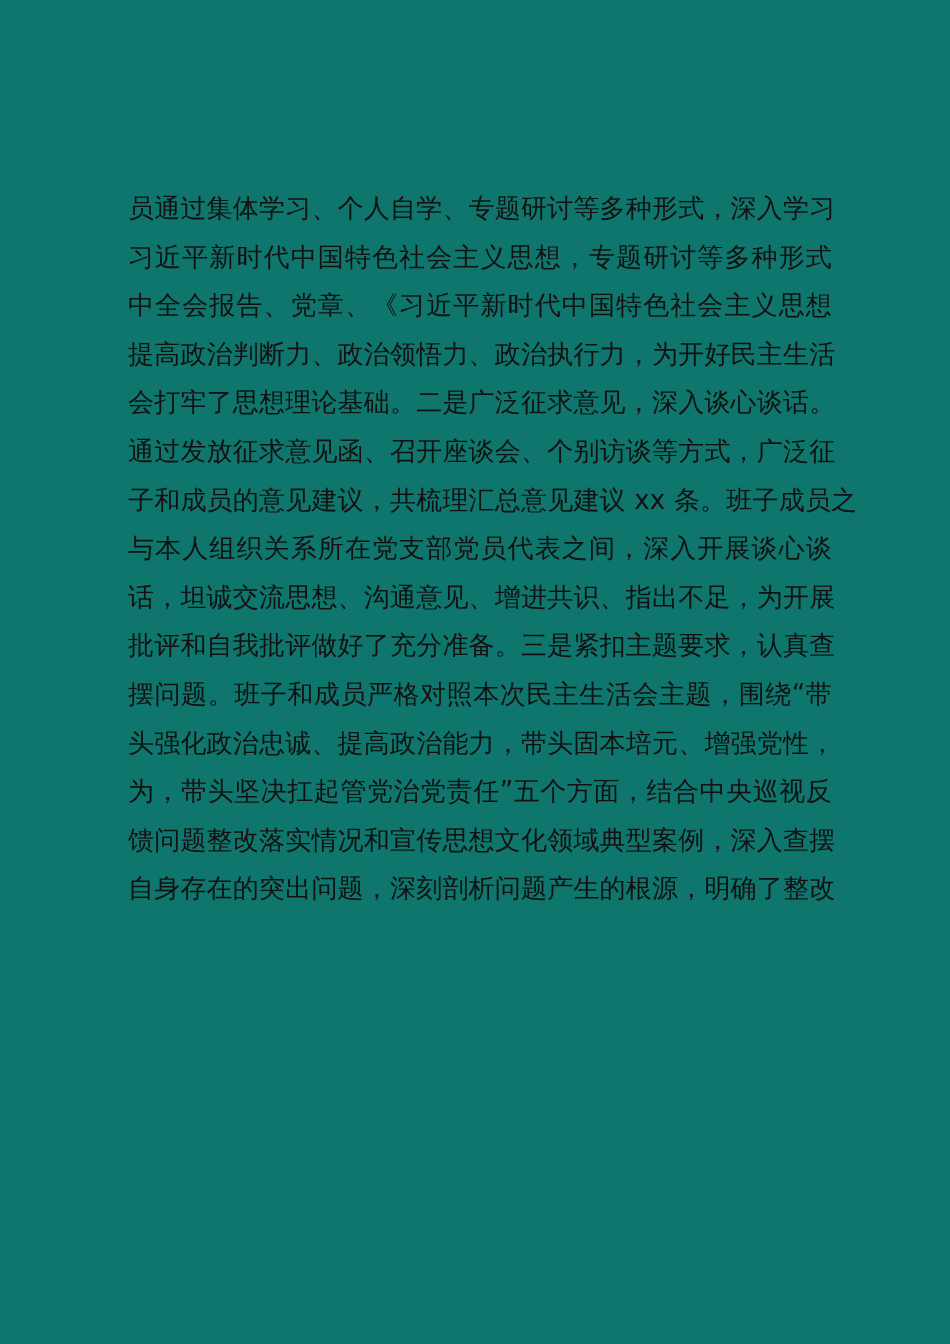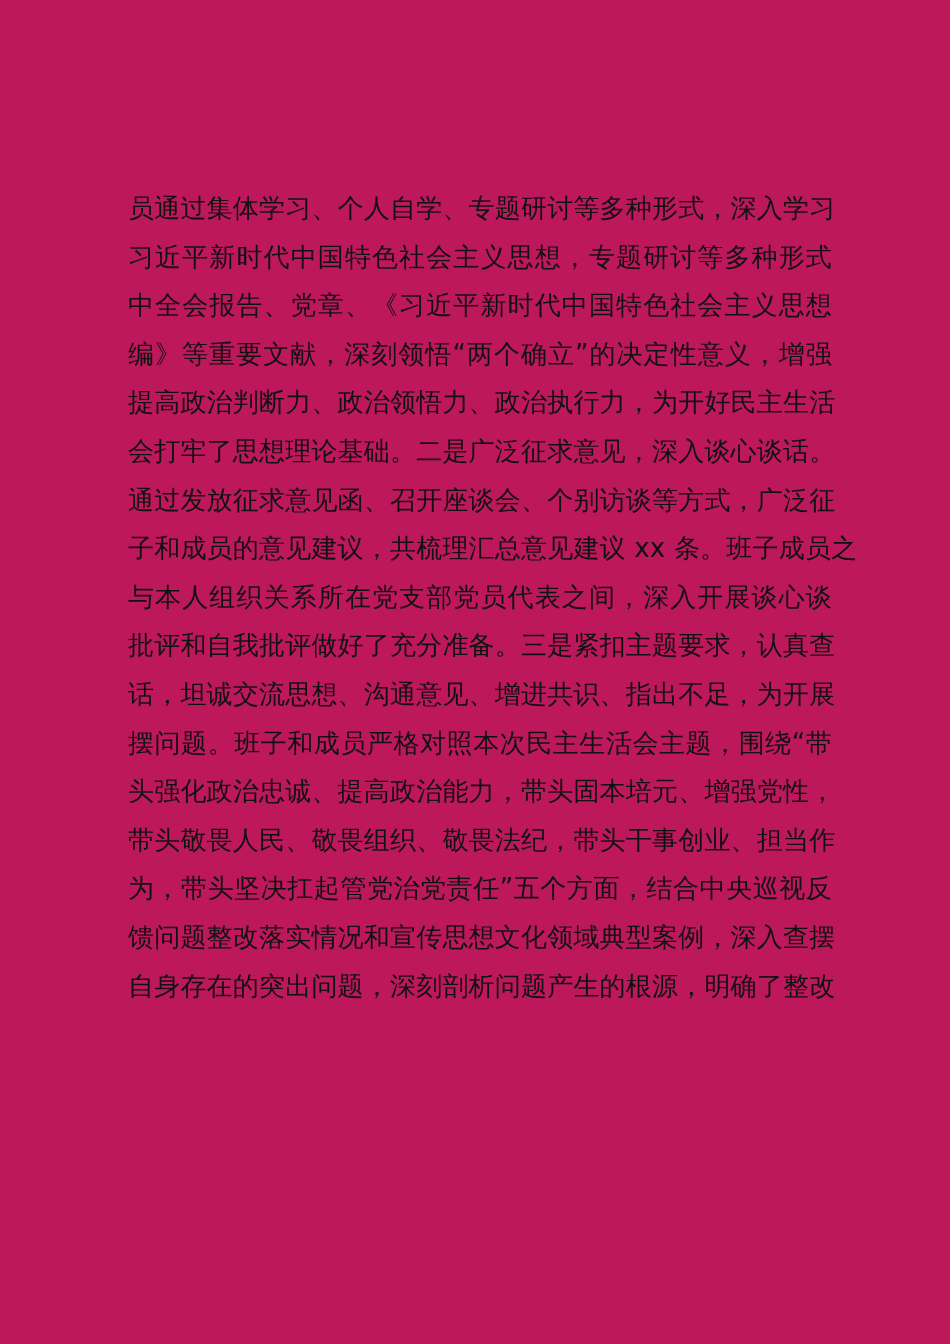--- a/index.html
+++ b/index.html
@@ -12,21 +12,21 @@
       height: 1344px;
       position: relative;
       overflow: hidden;
     }
     .page {
       position: absolute;
       left: 0;
       top: 0;
       width: 950px;
       height: 1344px;
-      background: #be185d;
+      background: #0f766e;
     }
     .body-text {
       position: absolute;
       left: 128px;
       top: 184px;
       width: 704px;
       font-family: "DejaVu Sans", "Liberation Sans", sans-serif;
       font-size: 26px;
       color: #111111;
     }
@@ -41,28 +41,26 @@
     }
   </style>
 </head>
 <body>
 
 <div class="page">
   <div class="body-text">
     <span class="line">员通过集体学习、个人自学、专题研讨等多种形式，深入学习</span>
     <span class="line">习近平新时代中国特色社会主义思想，专题研讨等多种形式</span>
     <span class="line">中全会报告、党章、《习近平新时代中国特色社会主义思想</span>
-    <span class="line">编》等重要文献，深刻领悟“两个确立”的决定性意义，增强</span>
     <span class="line">提高政治判断力、政治领悟力、政治执行力，为开好民主生活</span>
     <span class="line">会打牢了思想理论基础。二是广泛征求意见，深入谈心谈话。</span>
     <span class="line">通过发放征求意见函、召开座谈会、个别访谈等方式，广泛征</span>
     <span class="line">子和成员的意见建议，共梳理汇总意见建议 xx 条。班子成员之</span>
     <span class="line">与本人组织关系所在党支部党员代表之间，深入开展谈心谈</span>
+    <span class="line">话，坦诚交流思想、沟通意见、增进共识、指出不足，为开展</span>
     <span class="line">批评和自我批评做好了充分准备。三是紧扣主题要求，认真查</span>
-    <span class="line">话，坦诚交流思想、沟通意见、增进共识、指出不足，为开展</span>
     <span class="line">摆问题。班子和成员严格对照本次民主生活会主题，围绕“带</span>
     <span class="line">头强化政治忠诚、提高政治能力，带头固本培元、增强党性，</span>
-    <span class="line">带头敬畏人民、敬畏组织、敬畏法纪，带头干事创业、担当作</span>
     <span class="line">为，带头坚决扛起管党治党责任”五个方面，结合中央巡视反</span>
     <span class="line">馈问题整改落实情况和宣传思想文化领域典型案例，深入查摆</span>
     <span class="line">自身存在的突出问题，深刻剖析问题产生的根源，明确了整改</span>
   </div>
 </div>
 
 </body></html>

